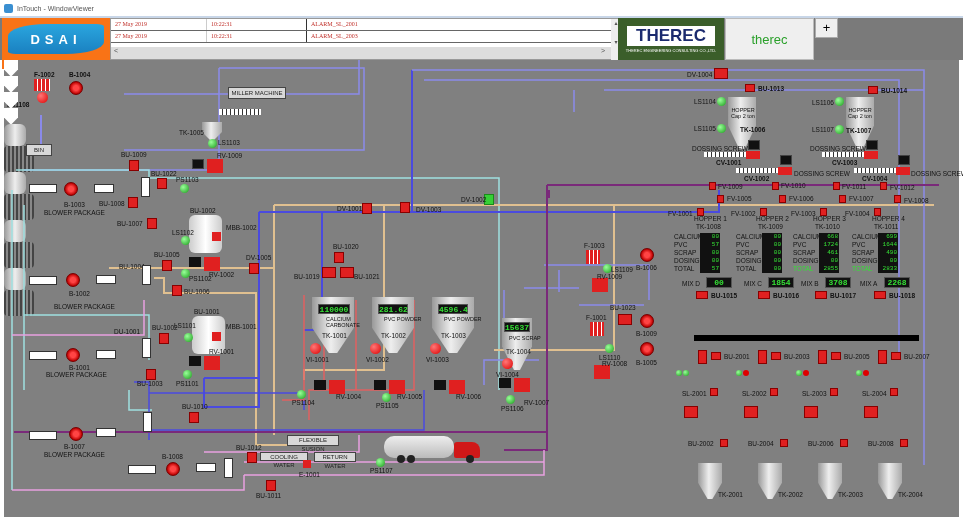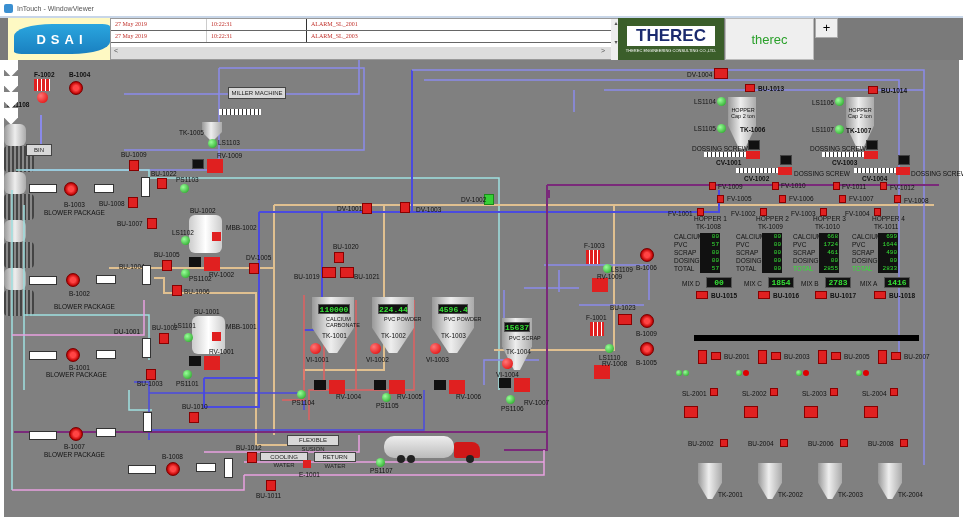--- a/index.html
+++ b/index.html
@@ -1,20 +1,20 @@
 <!DOCTYPE html>
 <html><head>
 <meta charset="utf-8">
 <style>
 *{box-sizing:border-box;margin:0;padding:0}
 body{width:963px;height:522px;background:#fff;font-family:"Liberation Sans",sans-serif;position:relative;overflow:hidden}
 .titlebar{position:absolute;left:0;top:0;width:963px;height:16px;background:#fff;font-size:7px;color:#555;display:flex;align-items:center;padding-left:4px;gap:4px}
 .titlebar .ticon{width:9px;height:9px;border-radius:2px;background:#3a8fd1}
 .header{position:absolute;left:0;top:16px;width:963px;height:44px;background:#7a7a7a;border-top:2px solid #c8d6e8}
-.logo{position:absolute;left:8px;top:0;width:108px;height:51px;background:#fef9c3}
+.logo{position:absolute;left:2px;top:0;width:108px;height:51px;background:#f97316}
 .logo .wave{position:absolute;left:6px;top:6px;width:96px;height:30px;background:linear-gradient(#2aa6df,#1a80c0);border-radius:40% 8% 40% 8%;display:flex;align-items:center;justify-content:center;color:#fff;font-weight:bold;font-size:13px;letter-spacing:5px}
 .alarms{position:absolute;left:110px;top:0;width:512px;height:42px;background:#fff;border:1px solid #999}
 .alarms .row{height:12px;border-bottom:1px solid #666;display:flex;font-family:"Liberation Serif",serif;font-size:6px;color:#c0302a}
 .alarms .row span{padding:2px 4px}
 .alarms .c1{width:96px;border-right:1px solid #ccc}.alarms .c2{width:100px;border-right:1px solid #333}
 .alarms .hscroll{position:absolute;left:0;bottom:0;width:500px;height:12px;background:#ddd;font-size:7px;color:#555;padding-left:3px}
 .alarms .vscroll{position:absolute;right:0;top:0;width:10px;height:42px;background:#eee;font-size:6px;color:#555;text-align:center}
 .therec-logo{position:absolute;left:618px;top:0;width:106px;height:42px;background:#3b5e2a;color:#fff;font-size:4px;text-align:center}
 .therec-logo .box{margin:8px auto 2px;width:88px;height:20px;background:#fff;color:#1b2a6e;font-weight:bold;font-size:17px;line-height:20px}
 .therec-btn{position:absolute;left:725px;top:0;width:89px;height:42px;background:#efefef;border:1px solid #bbb;color:#2aa02a;font-size:13px;display:flex;align-items:center;justify-content:center}
@@ -226,21 +226,21 @@
 <div class="lbl n" style="left:350px;top:213px">BU-1021</div>
 
 <div class="silo" style="left:308px;top:237px;width:42px;height:56px"></div>
 <div class="disp" style="left:314px;top:244px;width:32px;height:10px;line-height:9px">110000</div>
 <div class="lbl n" style="left:322px;top:256px;font-size:5.5px;text-align:center;width:24px;white-space:normal">CALCIUM CARBONATE</div>
 <div class="lbl n" style="left:318px;top:272px">TK-1001</div>
 <div class="lampr" style="left:306px;top:283px"></div>
 <div class="lbl n" style="left:302px;top:296px">VI-1001</div>
 
 <div class="silo" style="left:368px;top:237px;width:42px;height:56px"></div>
-<div class="disp" style="left:374px;top:244px;width:30px;height:10px;line-height:9px">224.44</div>
+<div class="disp" style="left:374px;top:244px;width:30px;height:10px;line-height:9px">281.62</div>
 <div class="lbl n" style="left:380px;top:256px;font-size:5.5px">PVC POWDER</div>
 <div class="lbl n" style="left:377px;top:272px">TK-1002</div>
 <div class="lampr" style="left:366px;top:283px"></div>
 <div class="lbl n" style="left:362px;top:296px">VI-1002</div>
 
 <div class="silo" style="left:428px;top:237px;width:42px;height:56px"></div>
 <div class="disp" style="left:434px;top:244px;width:30px;height:10px;line-height:9px">4596.4</div>
 <div class="lbl n" style="left:440px;top:256px;font-size:5.5px">PVC POWDER</div>
 <div class="lbl n" style="left:437px;top:272px">TK-1003</div>
 <div class="lampr" style="left:426px;top:283px"></div>
@@ -402,38 +402,38 @@
       <div class="mini" style="left:815px;top:173px">668</div>
       <div class="lbl n" style="left:789px;top:181px;">PVC</div>
       <div class="mini" style="left:815px;top:181px">1724</div>
       <div class="lbl n" style="left:789px;top:189px;">SCRAP</div>
       <div class="mini" style="left:815px;top:189px">461</div>
       <div class="lbl n" style="left:789px;top:197px;">DOSING</div>
       <div class="mini" style="left:815px;top:197px">00</div>
       <div class="lbl n" style="left:789px;top:205px;color:#35e035">TOTAL</div>
       <div class="mini" style="left:815px;top:205px">2855</div>
       <div class="lbl n" style="left:797px;top:220px">MIX B</div>
-      <div class="disp" style="left:821px;top:217px;width:26px;height:11px;line-height:10px">2783</div>
+      <div class="disp" style="left:821px;top:217px;width:26px;height:11px;line-height:10px">3708</div>
       <div class="valve" style="left:811px;top:231px;width:12px;height:8px"></div>
       <div class="lbl" style="left:826px;top:232px">BU-1017</div>
       <div style="left:813px;top:244px;width:14px;height:16px;background:#fff;clip-path:polygon(0 0,100% 0,100% 60%,55% 100%,45% 100%,0 60%)"></div>
       <div class="lbl n" style="left:868px;top:155px">HOPPER 4</div>
       <div class="lbl n" style="left:870px;top:163px">TK-1011</div>
       <div class="lbl n" style="left:848px;top:173px;">CALCIUM</div>
       <div class="mini" style="left:874px;top:173px">699</div>
       <div class="lbl n" style="left:848px;top:181px;">PVC</div>
       <div class="mini" style="left:874px;top:181px">1644</div>
       <div class="lbl n" style="left:848px;top:189px;">SCRAP</div>
       <div class="mini" style="left:874px;top:189px">490</div>
       <div class="lbl n" style="left:848px;top:197px;">DOSING</div>
       <div class="mini" style="left:874px;top:197px">00</div>
       <div class="lbl n" style="left:848px;top:205px;color:#35e035">TOTAL</div>
       <div class="mini" style="left:874px;top:205px">2833</div>
       <div class="lbl n" style="left:856px;top:220px">MIX A</div>
-      <div class="disp" style="left:880px;top:217px;width:26px;height:11px;line-height:10px">1416</div>
+      <div class="disp" style="left:880px;top:217px;width:26px;height:11px;line-height:10px">2268</div>
       <div class="valve" style="left:870px;top:231px;width:12px;height:8px"></div>
       <div class="lbl" style="left:885px;top:232px">BU-1018</div>
       <div style="left:872px;top:244px;width:14px;height:16px;background:#fff;clip-path:polygon(0 0,100% 0,100% 60%,55% 100%,45% 100%,0 60%)"></div>
     </div>
 <div id="mixers">
       <div class="valve" style="left:694px;top:290px;width:9px;height:14px"></div>
       <div class="valve" style="left:707px;top:292px;width:10px;height:8px"></div>
       <div class="lbl n" style="left:720px;top:293px">BU-2001</div>
       <div style="left:692px;top:305px;width:22px;height:22px;border-radius:6px;background:linear-gradient(90deg,#999,#eee,#aaa)"></div>
       <div class="lamp" style="left:672px;top:310px;width:6px;height:6px"></div>

